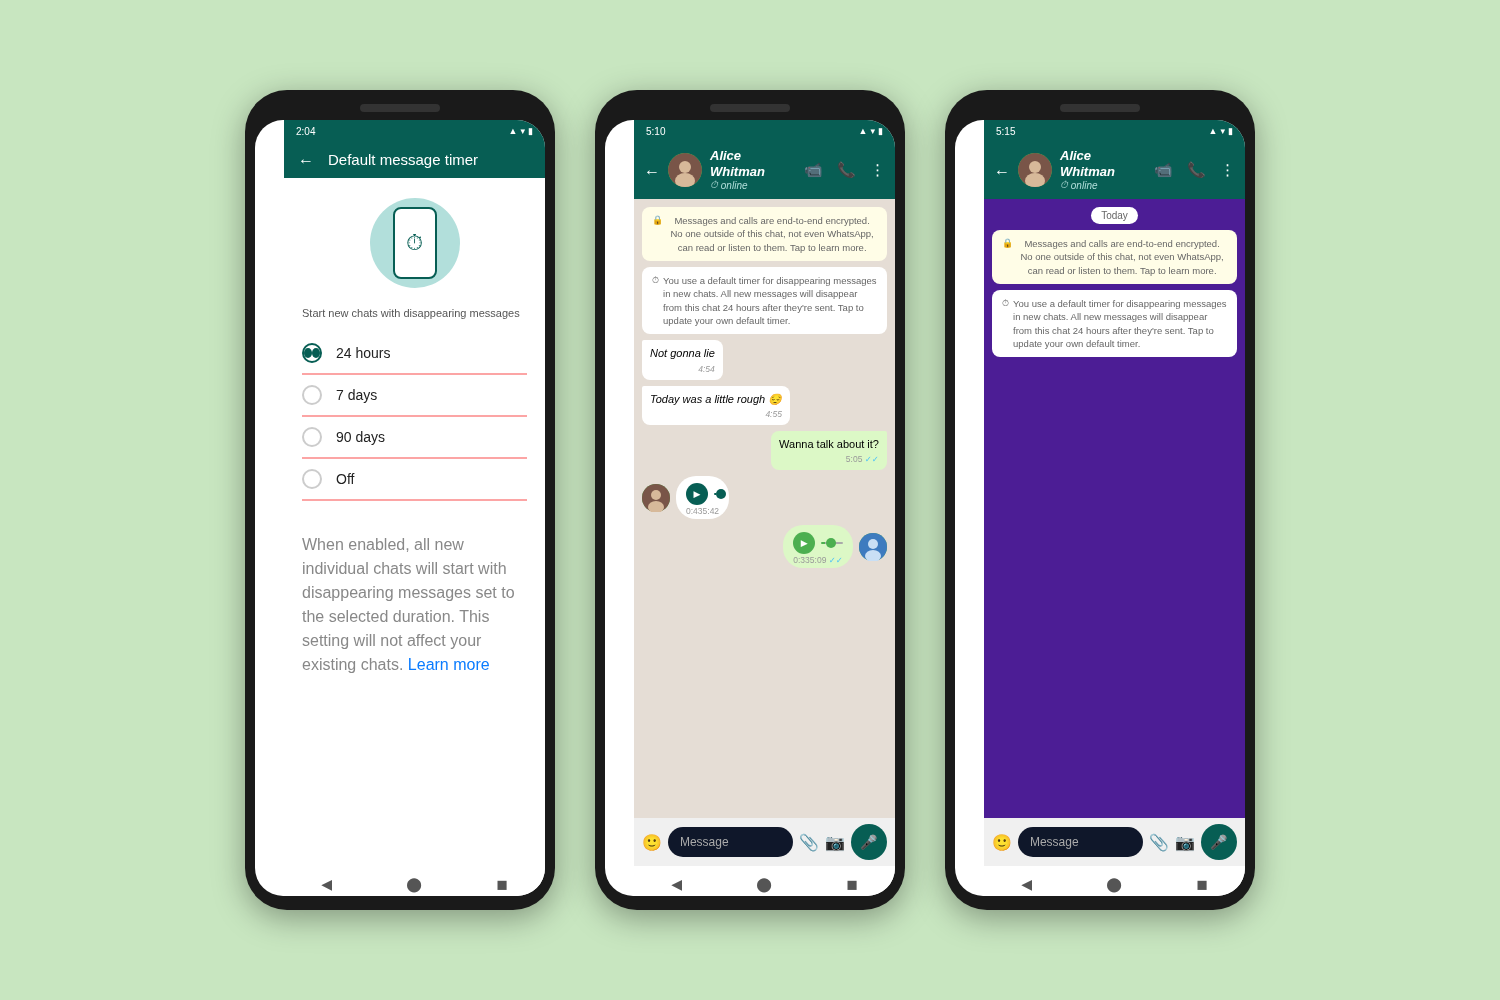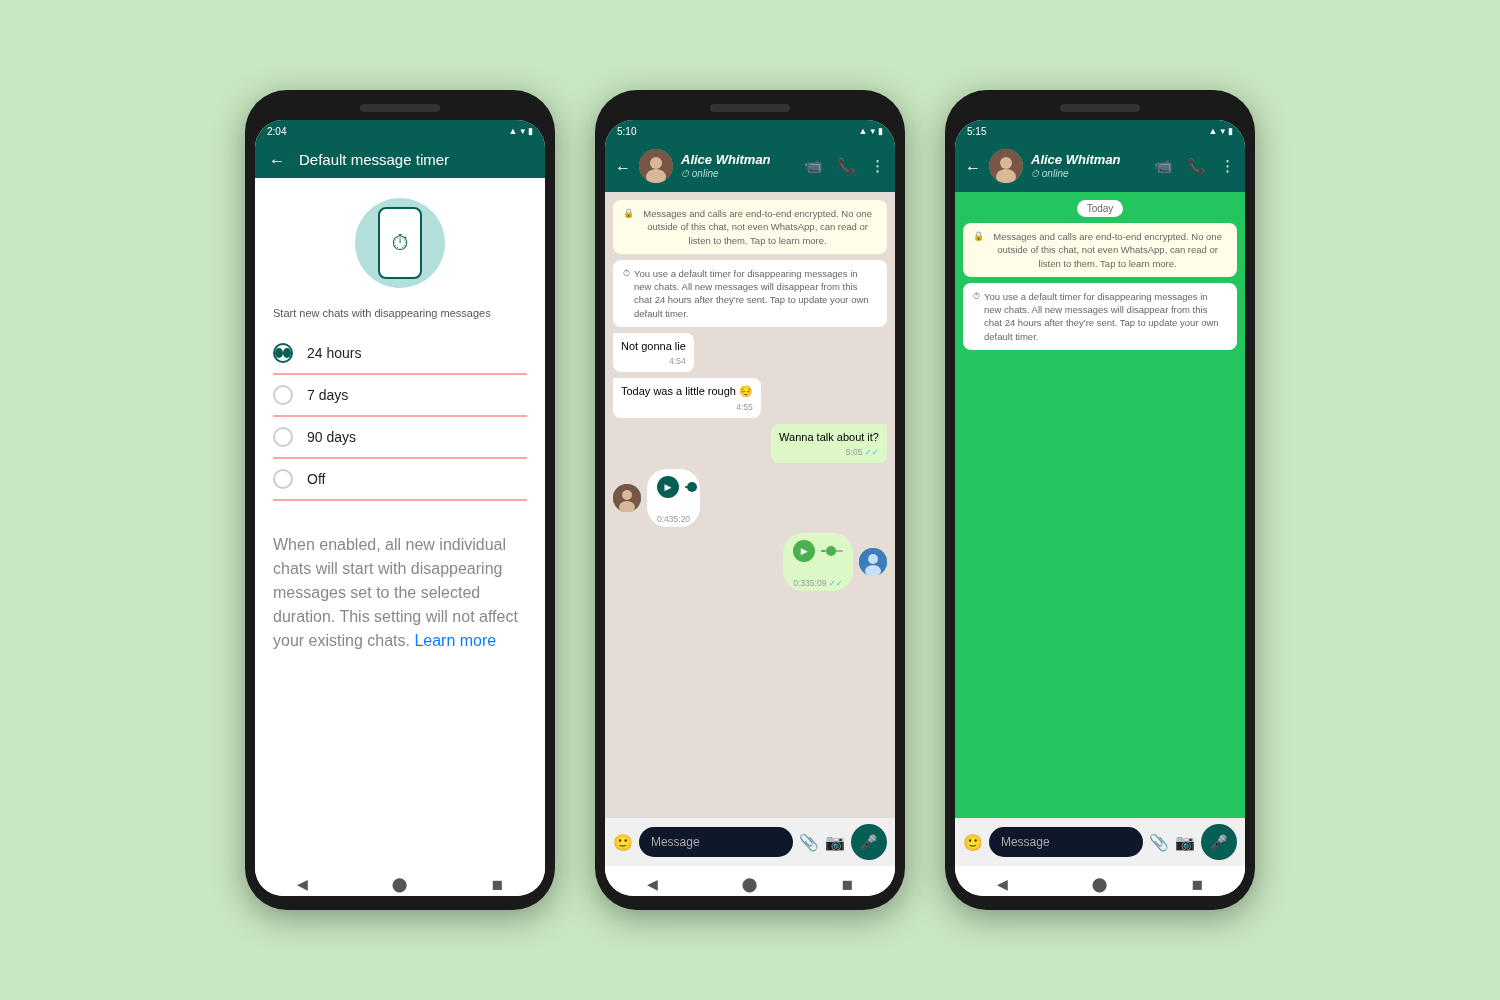--- a/index.html
+++ b/index.html
@@ -36,20 +36,21 @@
       margin-bottom: 8px;
     }
     .phone-screen {
       width: 100%;
       flex: 1;
       background: #fff;
       border-radius: 28px;
       overflow: hidden;
       display: flex;
       flex-direction: column;
+      padding-left: 29px;
     }
     .phone-nav-bar {
       display: flex;
       justify-content: space-around;
       align-items: center;
       padding: 10px 0 4px;
       background: #fff;
     }
     .nav-icon {
       font-size: 14px;
@@ -233,21 +234,21 @@
     .chat-body {
       flex: 1;
       background: #e5ddd5;
       overflow-y: auto;
       padding: 8px 8px 6px;
       display: flex;
       flex-direction: column;
       gap: 6px;
     }
     .chat-body.light {
-      background: #22c55e;
+      background: #4c1d95;
     }
     .encryption-notice {
       background: #fffde7;
       border-radius: 8px;
       padding: 7px 10px;
       font-size: 9.5px;
       color: #666;
       text-align: center;
       line-height: 1.4;
       display: flex;
@@ -278,20 +279,21 @@
       border-radius: 8px;
       padding: 6px 8px 4px;
       font-size: 11px;
       line-height: 1.4;
       position: relative;
     }
     .msg-bubble.incoming {
       background: #fff;
       align-self: flex-start;
       border-top-left-radius: 2px;
+      font-style: italic;
     }
     .msg-bubble.outgoing {
       background: #dcf8c6;
       align-self: flex-end;
       border-top-right-radius: 2px;
     }
     .msg-time {
       font-size: 8.5px;
       color: #999;
       text-align: right;
@@ -399,21 +401,21 @@
     .voice-inner {
       display: flex;
       align-items: center;
       gap: 6px;
     }
     .voice-times {
       display: flex;
       justify-content: space-between;
       font-size: 8.5px;
       color: #999;
-      margin-top: 16px;
+      margin-top: 1px;
     }
   </style>
 </head>
 <body>
 
 <div class="phone">
   <div class="phone-speaker"></div>
   <div class="phone-screen">
 
     <div class="status-bar">
@@ -547,21 +549,21 @@
         <div class="voice-bubble">
           <div class="voice-inner">
             <div class="voice-play">▶</div>
             <div style="flex:1;position:relative;">
               <div style="height:2px;background:linear-gradient(to right,#075e54 40%,#ccc 40%);border-radius:2px;"></div>
               <div style="position:absolute;top:-4px;left:40%;width:10px;height:10px;background:#075e54;border-radius:50%;"></div>
             </div>
           </div>
           <div class="voice-times">
             <span>0:43</span>
-            <span>5:20</span>
+            <span>5:42</span>
           </div>
         </div>
       </div>
 
       <div class="voice-row outgoing">
         <div class="voice-avatar">
           <svg width="28" height="28" viewBox="0 0 28 28">
               <circle cx="14" cy="14" r="14" fill="#3e7bbf"></circle>
               <circle cx="14" cy="11" r="5" fill="#c9dff5"></circle>
               <ellipse cx="14" cy="23" rx="8" ry="6" fill="#c9dff5"></ellipse>

